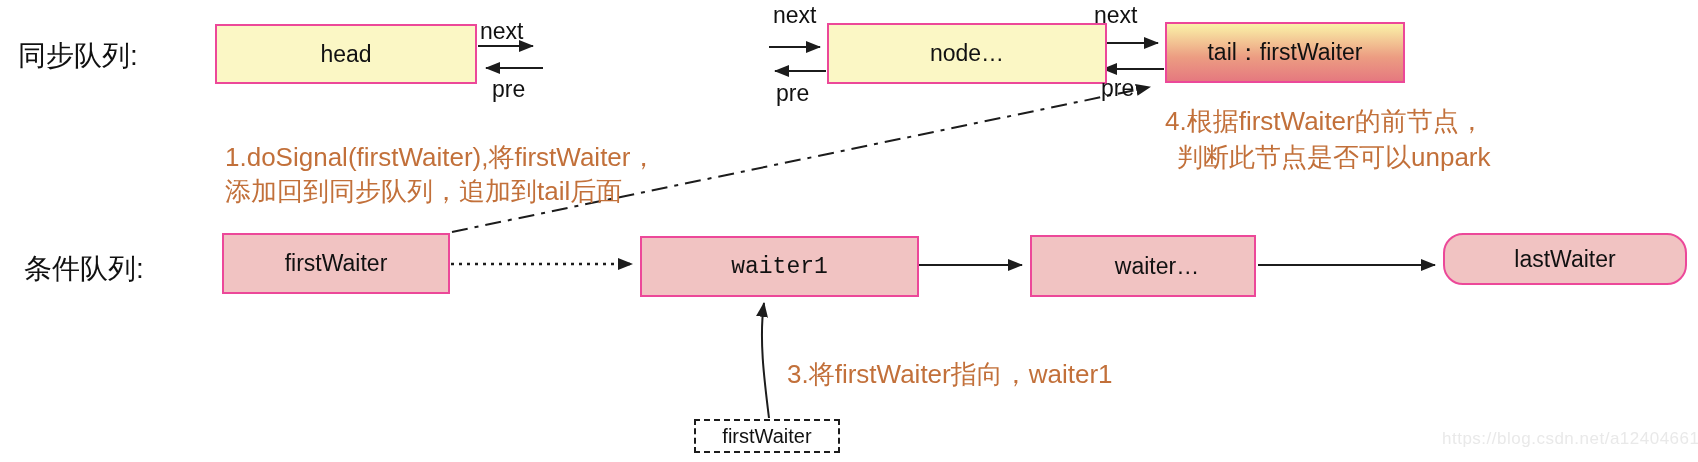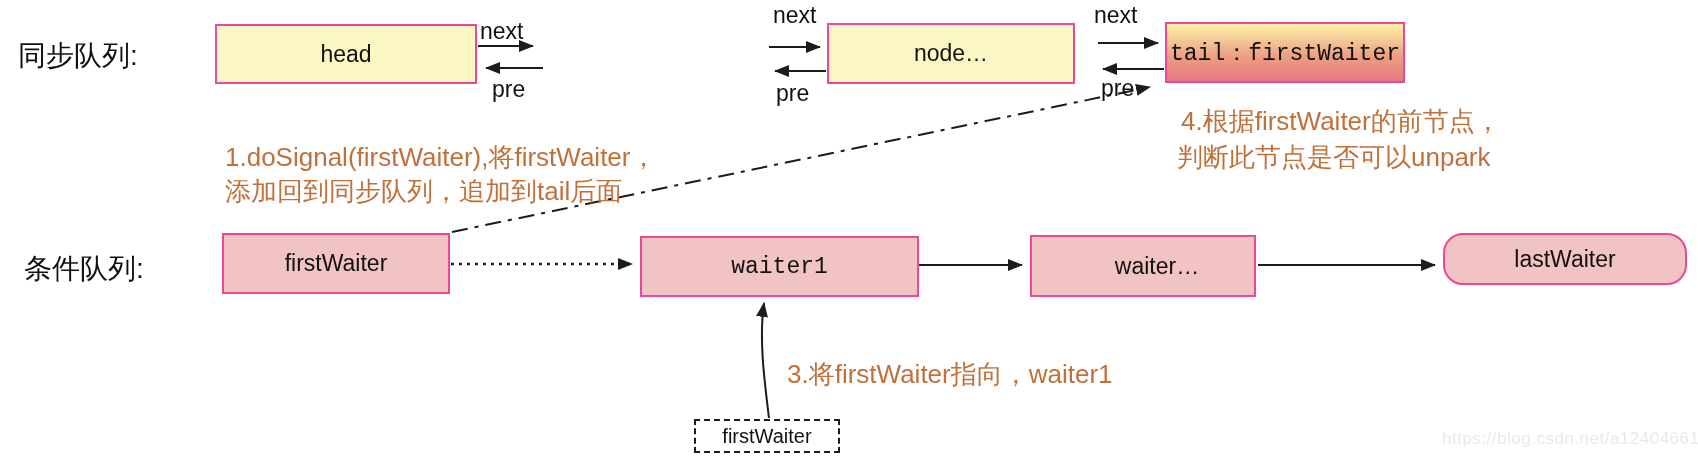--- a/index.html
+++ b/index.html
@@ -9,21 +9,21 @@
     color:#111;
   }
   svg.overlay { position:absolute; left:0; top:0; width:1698px; height:462px; pointer-events:none; }
   .node {
     position:absolute; box-sizing:border-box; border:2px solid #ec4899;
     display:flex; align-items:center; justify-content:center;
     font-size:23px; color:#111; white-space:nowrap;
   }
   .yellow { background:#fbf7c5; }
   .pink   { background:#f1c3c2; }
-  .tail-grad { background:linear-gradient(180deg,#faf2a8 0%, #ec9d82 58%, #e5797f 100%);font-family:Liberation Mono, monospace; }
+  .tail-grad { background:linear-gradient(180deg,#faf2a8 0%, #ec9d82 58%, #e5797f 100%); }
   .dashed-node {
     position:absolute; box-sizing:border-box; border:2px dashed #1c1c1c; background:#fff;
     display:flex; align-items:center; justify-content:center; font-size:20px; white-space:nowrap;
   }
   .qlabel { position:absolute; font-size:28px; font-weight:500; white-space:nowrap; }
   .edge-label { position:absolute; font-size:23px; white-space:nowrap; }
   .ptr-label { position:absolute; font-size:24px; white-space:nowrap; }
   .annot { position:absolute; font-size:26px; line-height:34px; color:#c2703a; white-space:nowrap; }
   .watermark { position:absolute; font-size:17px; color:#e9e9e9; letter-spacing:0.5px; white-space:nowrap; }
 </style>
@@ -53,39 +53,39 @@
     <line x1="886" y1="265" x2="1022" y2="265" stroke="#1c1c1c" stroke-width="2" marker-end="url(#ah)"></line>
     <line x1="1258" y1="265" x2="1435" y2="265" stroke="#1c1c1c" stroke-width="2" marker-end="url(#ah)"></line>
 
     <path d="M769,418 C764,378 759,338 764,303" fill="none" stroke="#1c1c1c" stroke-width="2" marker-end="url(#ah)"></path>
   </svg>
 
   <div class="qlabel" style="left:24px; top:250px;">条件队列:</div>
   <div class="qlabel" style="left:18px; top:37px;">同步队列:</div>
 
   <div class="node yellow" style="left:215px; top:24px; width:262px; height:60px;">head</div>
-  <div class="node yellow" style="left:827px; top:23px; width:248px; height:61px;">node…</div>
+  <div class="node yellow" style="left:827px; top:23px; width:280px; height:61px;">node…</div>
   <div class="node tail-grad" style="left:1165px; top:22px; width:240px; height:61px;">tail：firstWaiter</div>
 
   <div class="edge-label" style="left:480px; top:18px;">next</div>
   <div class="edge-label" style="left:492px; top:76px;">pre</div>
   <div class="edge-label" style="left:773px; top:2px;">next</div>
   <div class="edge-label" style="left:776px; top:80px;">pre</div>
   <div class="edge-label" style="left:1094px; top:2px;">next</div>
   <div class="edge-label" style="left:1101px; top:75px;">pre</div>
 
   <div class="node pink" style="left:222px; top:233px; width:228px; height:61px;">firstWaiter</div>
   <div class="node pink" style="left:640px; top:236px; width:279px; height:61px;font-family:Liberation Mono, monospace;">waiter1</div>
   <div class="node pink" style="left:1030px; top:235px; width:226px; height:62px;padding-left:28px;">waiter…</div>
   <div class="node pink" style="left:1443px; top:233px; width:244px; height:52px;border-radius:20px;">lastWaiter</div>
 
   <div class="dashed-node" style="left:694px; top:419px; width:146px; height:34px;">firstWaiter</div>
 
 
   <div class="annot" style="left:225px; top:140px;">1.doSignal(firstWaiter),将firstWaiter，</div>
   <div class="annot" style="left:225px; top:174px;">添加回到同步队列，追加到tail后面</div>
   <div class="annot" style="left:787px; top:357px;">3.将firstWaiter指向，waiter1</div>
-  <div class="annot" style="left:1165px; top:104px;margin-left:16px;">4.根据firstWaiter的前节点，</div>
+  <div class="annot" style="left:1165px; top:104px;">4.根据firstWaiter的前节点，</div>
   <div class="annot" style="left:1177px; top:140px;">判断此节点是否可以unpark</div>
 
   <div class="watermark" style="left:1442px; top:429px;">https://blog.csdn.net/a1240466196</div>
 
 </div>
 
 </body></html>

